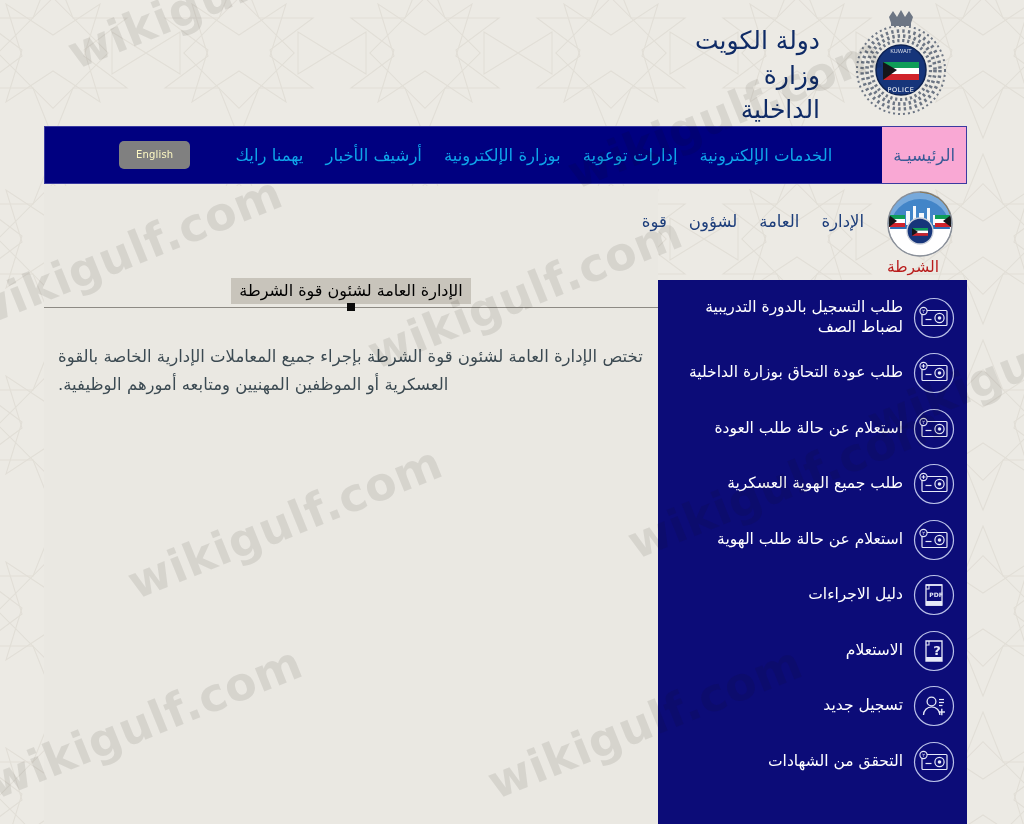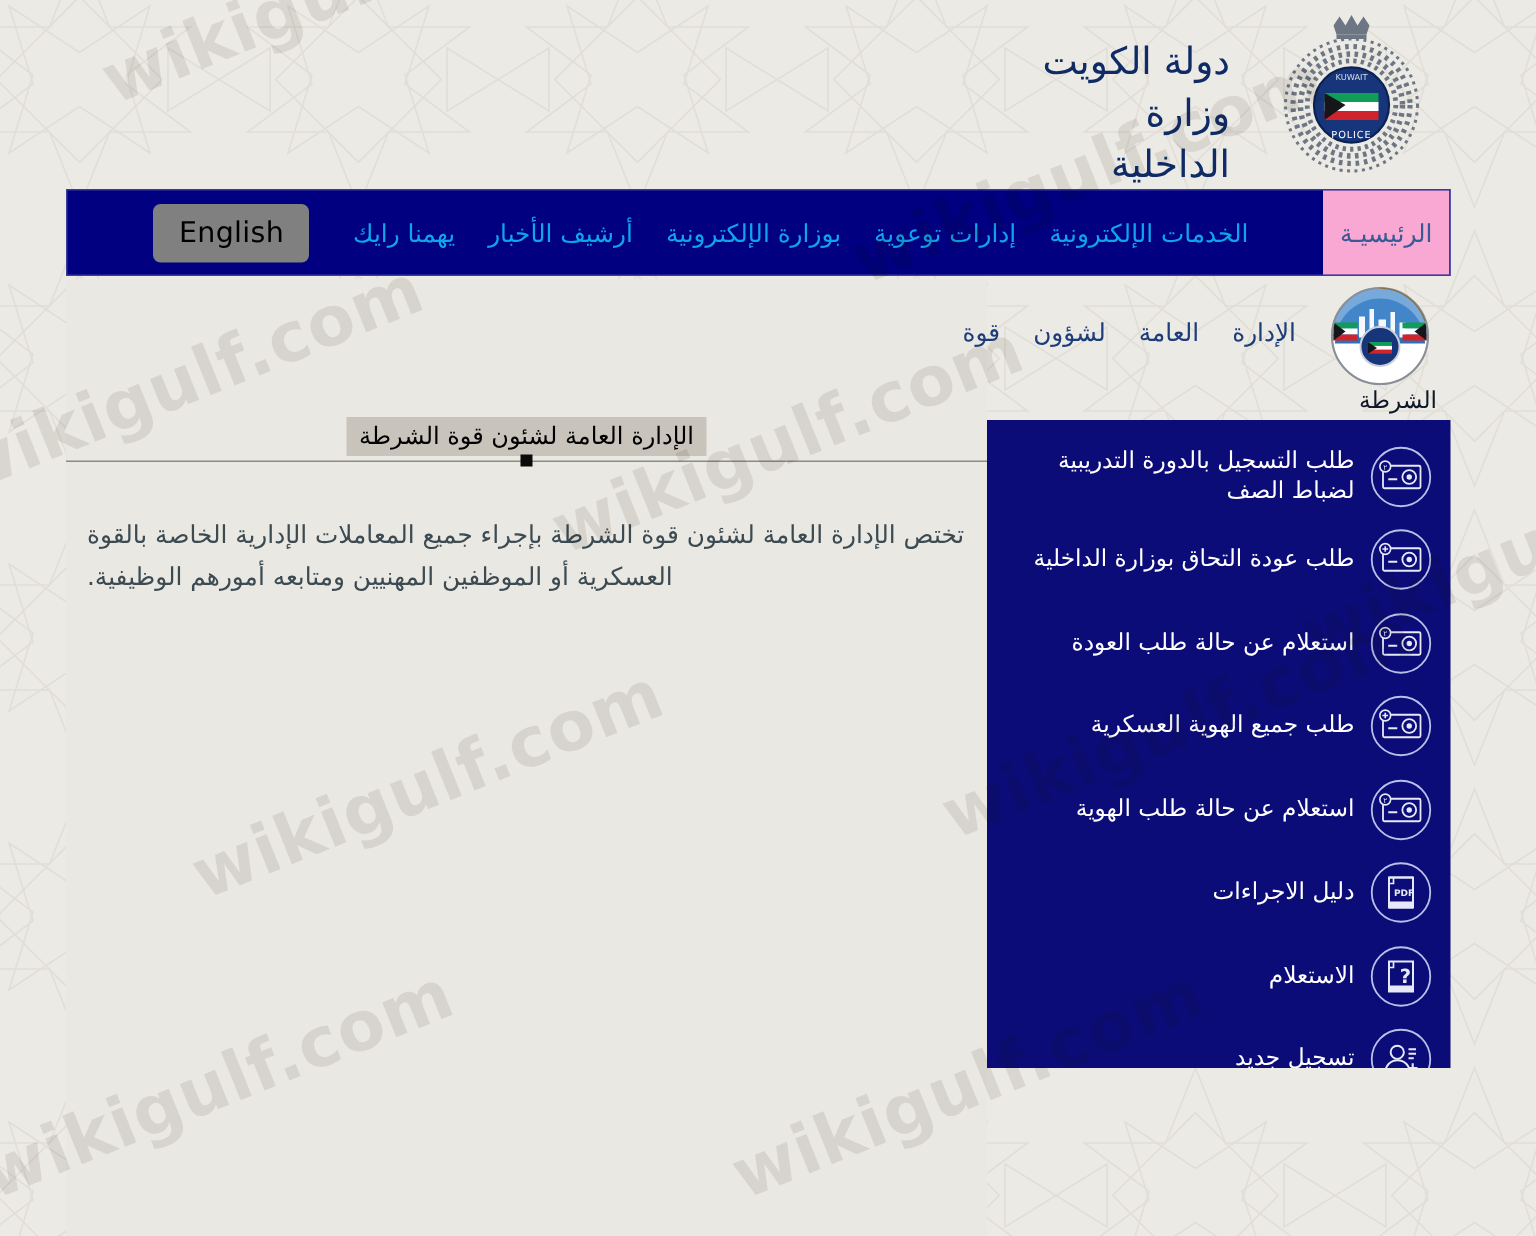--- a/index.html
+++ b/index.html
@@ -108,24 +108,24 @@
     letter-spacing: -0.2px;
   }
   .nav-item.active {
     background: #f9a8d4;
     color: #3a5a96;
     margin-left: 39px;
   }
   #nav-spacer { flex: 0 0 18px; }
   #lang-button {
     align-self: center;
-    margin-right: 0;
+    margin-right: 16px;
     background: #808080;
-    color: #000000;
-    font-size: 19px;
+    color: #fef9c3;
+    font-size: 10px;
     border-radius: 5px;
     padding: 8px 17px 9px;
     cursor: pointer;
     direction: ltr;
     letter-spacing: 0.2px;
   }
 
   
   #subheader {
     position: absolute;
@@ -139,24 +139,24 @@
   #dept-emblem {
     position: absolute;
     top: 3px;
     right: 64px;
     width: 80px;
     height: 70px;
   }
   #dept-emblem-caption {
     position: absolute;
     top: 72px;
-    right: 46px;
+    right: 65px;
     width: 92px;
     text-align: center;
-    color: #0f172a;
+    color: #b91c1c;
     font-size: 15.5px;
   }
   #dept-crumbs {
     position: absolute;
     top: 26px;
     right: 160px;
     display: flex;
     direction: rtl;
     gap: 22px;
     color: #1c3d7a;
@@ -226,21 +226,21 @@
     line-height: 1.72;
     letter-spacing: -0.2px;
   }
 
   
   #services-panel {
     position: absolute;
     top: 280px;
     left: 658px;
     width: 309px;
-    height: 432px;
+    height: 544px;
     background: #0c0c78;
     z-index: 9;
     direction: rtl;
     padding-top: 10px;
     box-sizing: border-box;
     overflow: hidden;
   }
   .service-item {
     display: flex;
     flex-direction: row;

